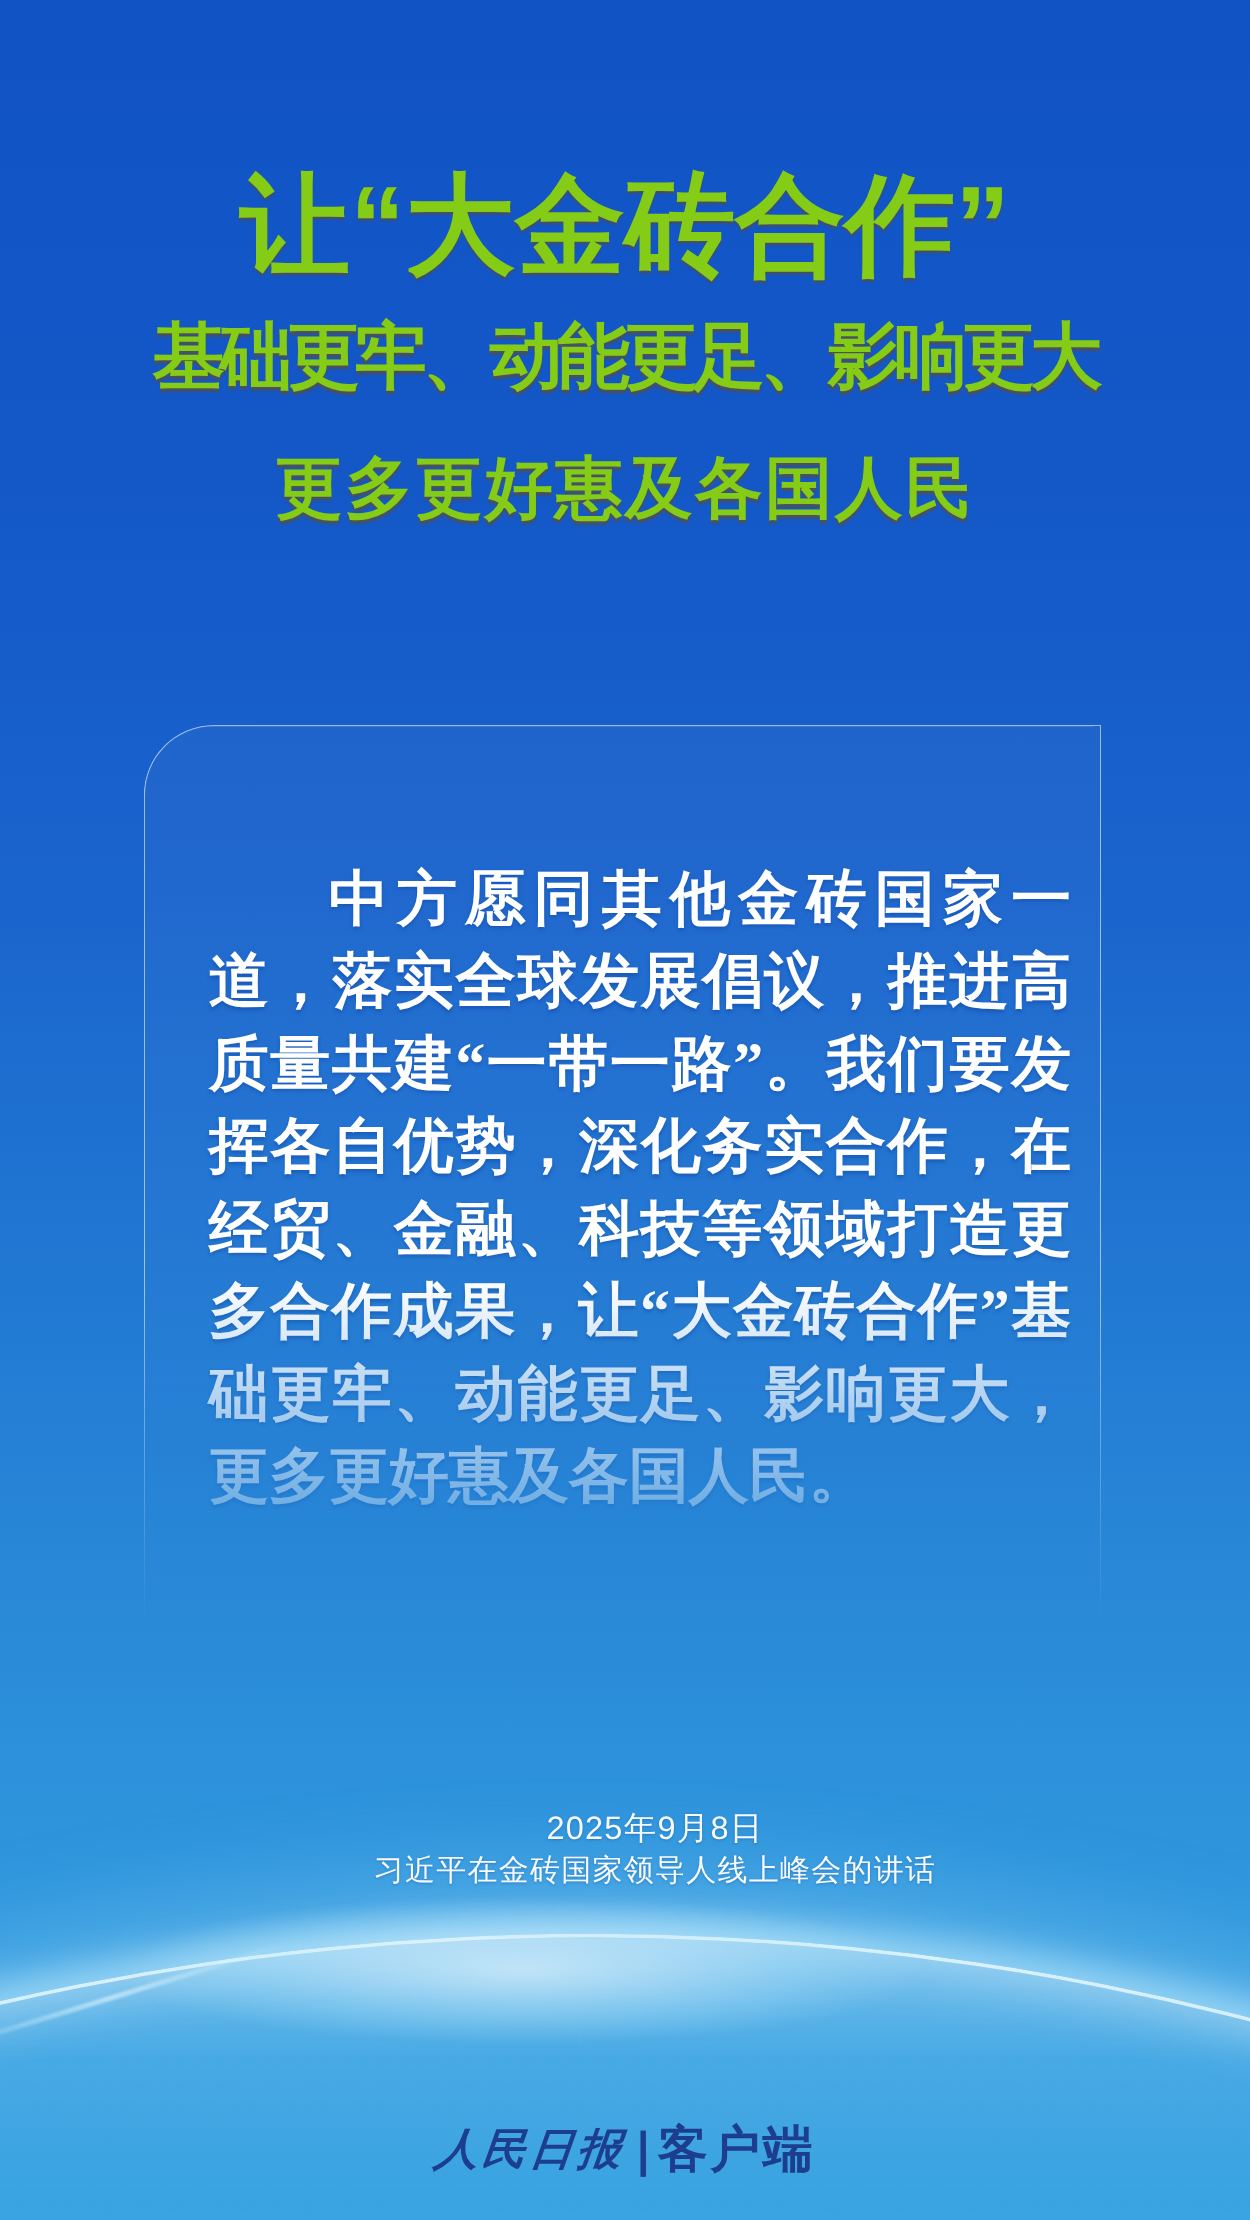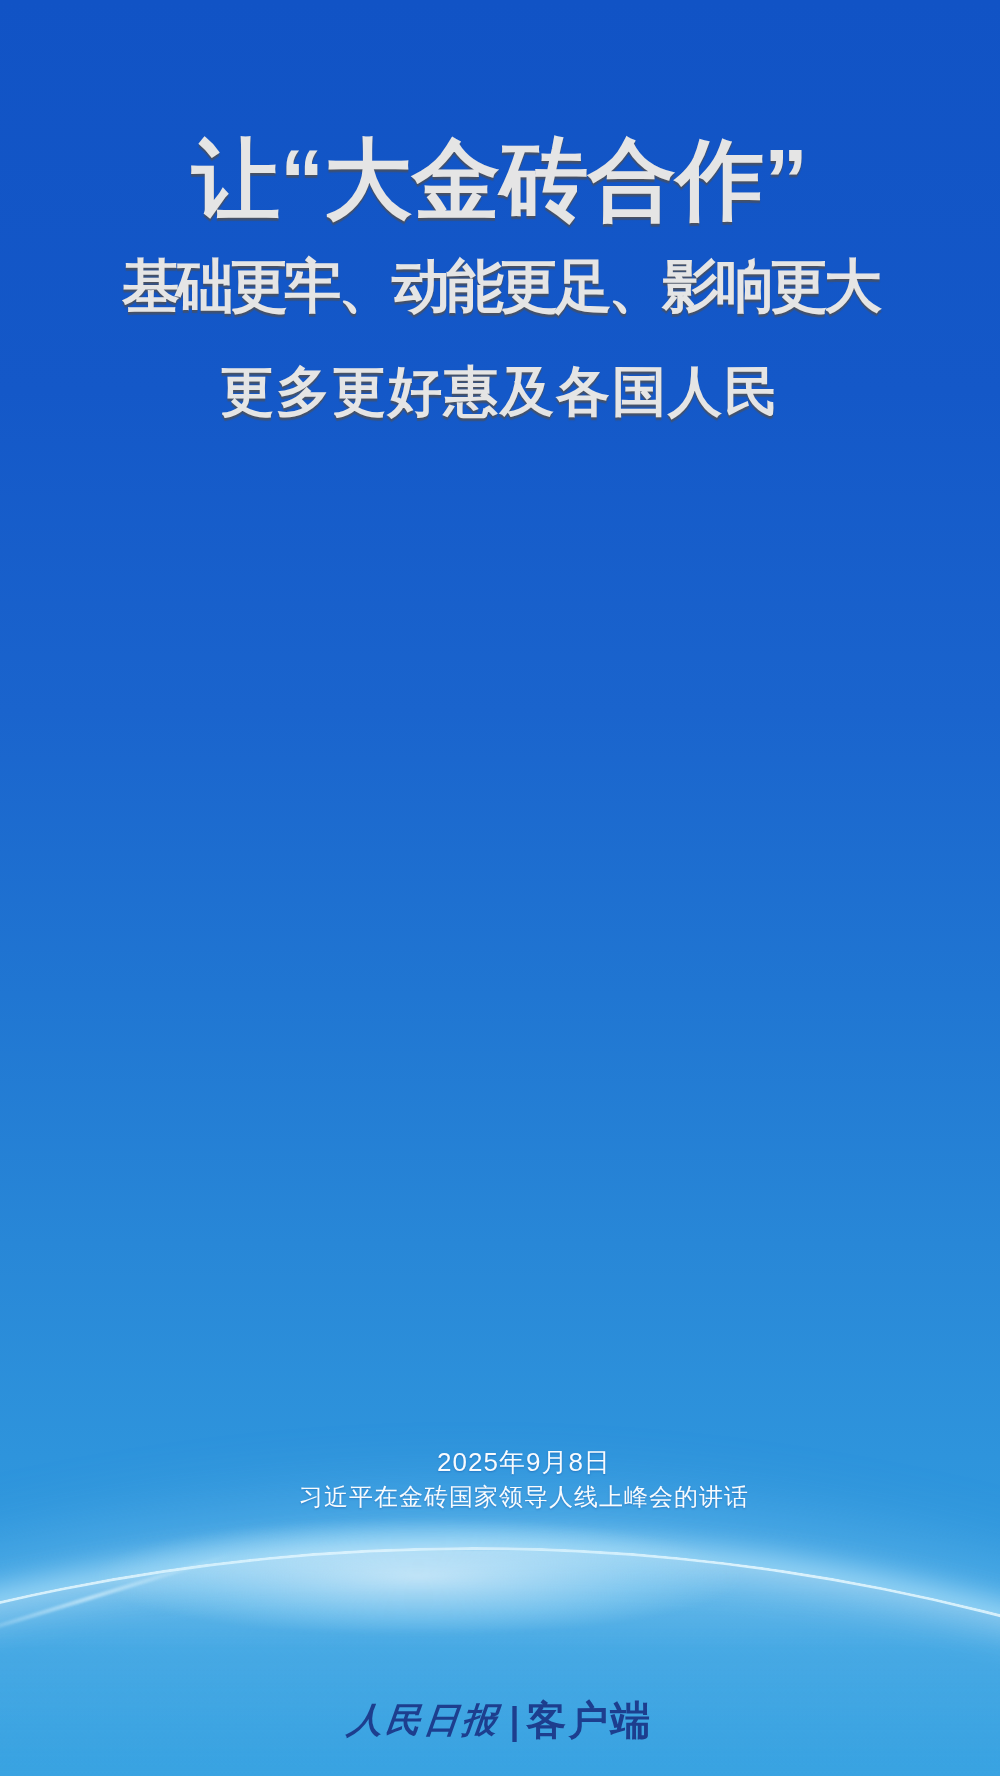--- a/index.html
+++ b/index.html
@@ -44,21 +44,21 @@
   .horizon-streak{
     position:absolute;z-index:2;
     left:-60px;top:1596px;width:300px;height:4px;
     transform:rotate(-17deg);
     background:linear-gradient(90deg,rgba(255,255,255,0.0),rgba(235,250,255,0.55),rgba(255,255,255,0));
     filter:blur(1px);
   }
   
   .title{
     position:absolute;z-index:3;left:0;top:126px;width:1000px;
-    text-align:center;font-weight:900;color:#e5e5e5;
+    text-align:center;font-weight:900;color:#84cc16;
     text-shadow:0 3px 1px rgba(110,74,20,0.42), 0 1px 0 rgba(130,88,26,0.30);
   }
   .title .t1{font-size:88px;line-height:108px;letter-spacing:0px;}
   .title .t2{font-size:58px;line-height:104px;letter-spacing:-4px;white-space:nowrap;}
   .title .t3{font-size:54px;line-height:106px;letter-spacing:2px;white-space:nowrap;}
   
   .card{
     position:absolute;z-index:3;
     left:115px;top:580px;width:764px;height:740px;
     border:1.5px solid rgba(255,255,255,0.55);
@@ -116,20 +116,23 @@
   <div class="earth"></div>
   <div class="horizon-streak"></div>
   <div class="horizon-glow"></div>
 
   <header class="title">
     <div class="t1">让“大金砖合作”</div>
     <div class="t2">基础更牢、动能更足、影响更大</div>
     <div class="t3">更多更好惠及各国人民</div>
   </header>
 
+  <section class="card">
+    <p class="quote">中方愿同其他金砖国家一道，落实全球发展倡议，推进高质量共建“一带一路”。我们要发挥各自优势，深化务实合作，在经贸、金融、科技等领域打造更多合作成果，让“大金砖合作”基础更牢、动能更足、影响更大，更多更好惠及各国人民。</p>
+  </section>
 
   <div class="meta">
     <div class="date">2025年9月8日</div>
     <div class="source">习近平在金砖国家领导人线上峰会的讲话</div>
   </div>
 
   <div class="brand">
     <span class="masthead">人民日报</span>
     <span class="sep">|</span>
     <span class="client">客户端</span>

